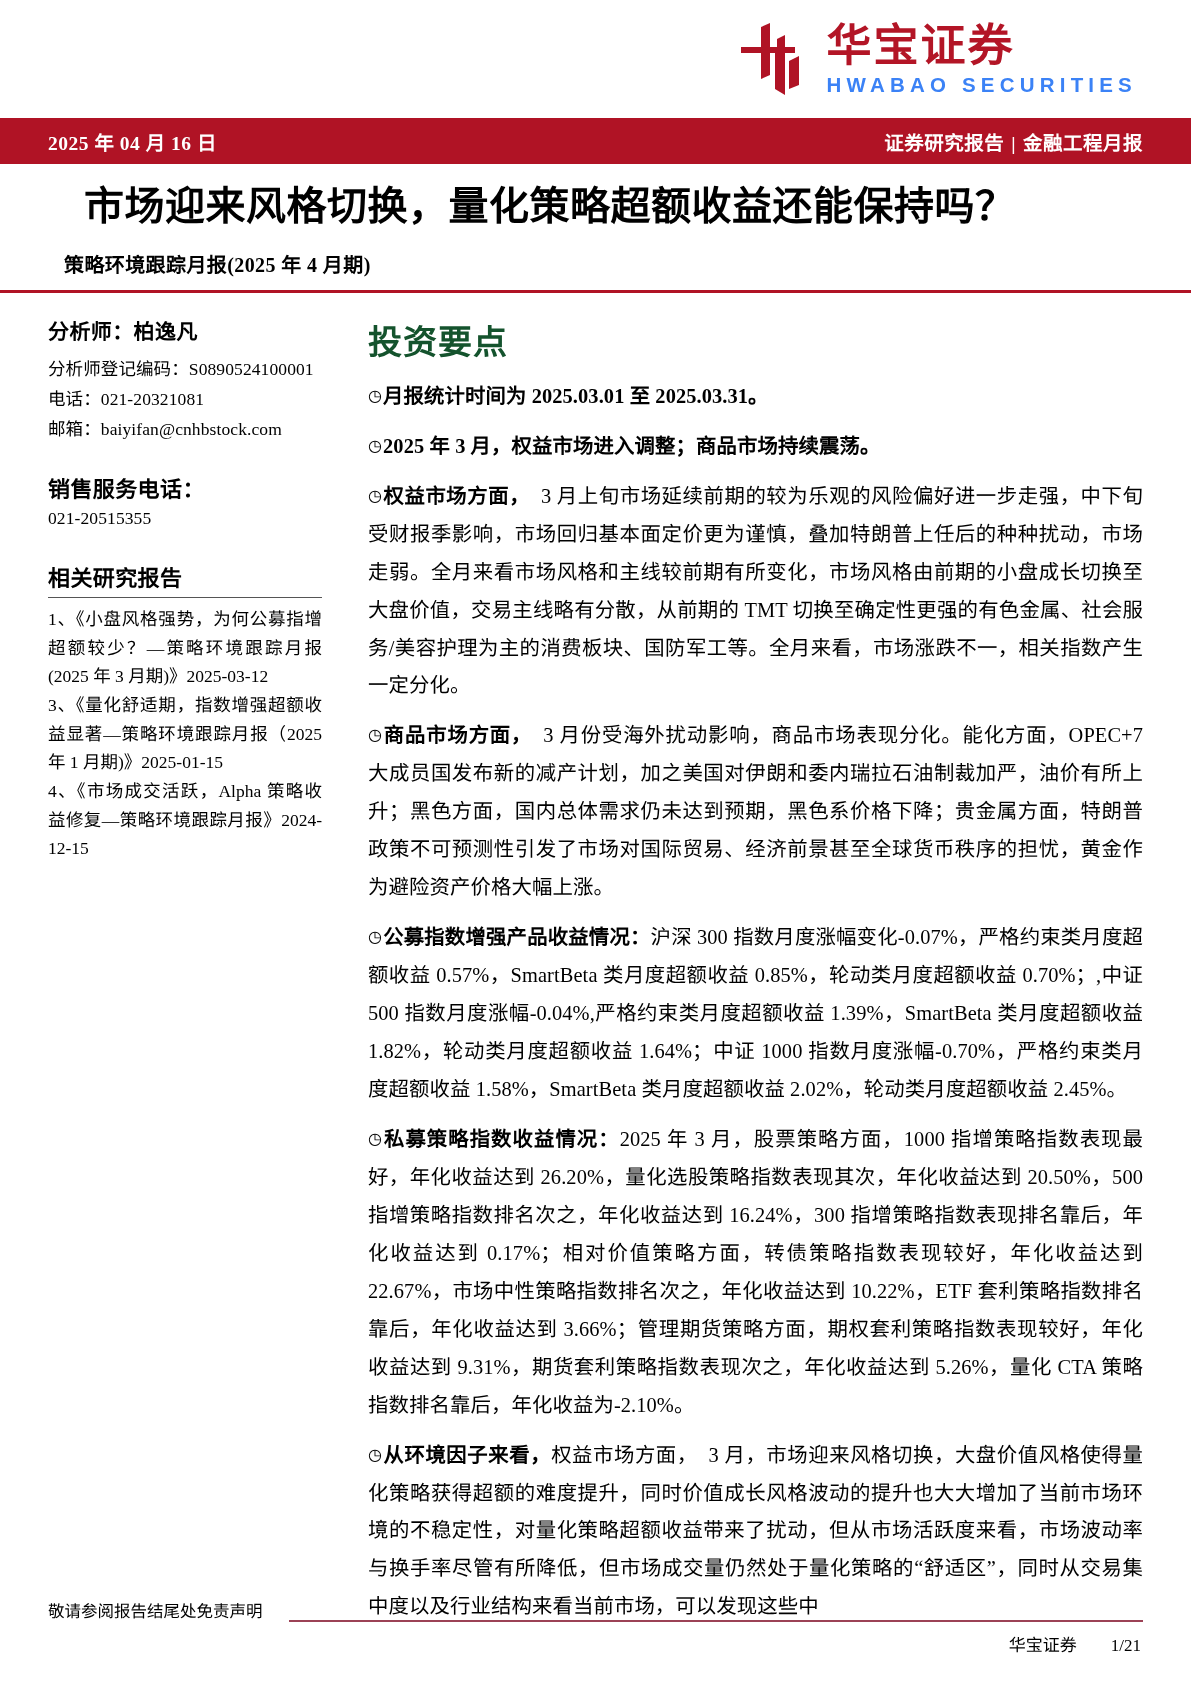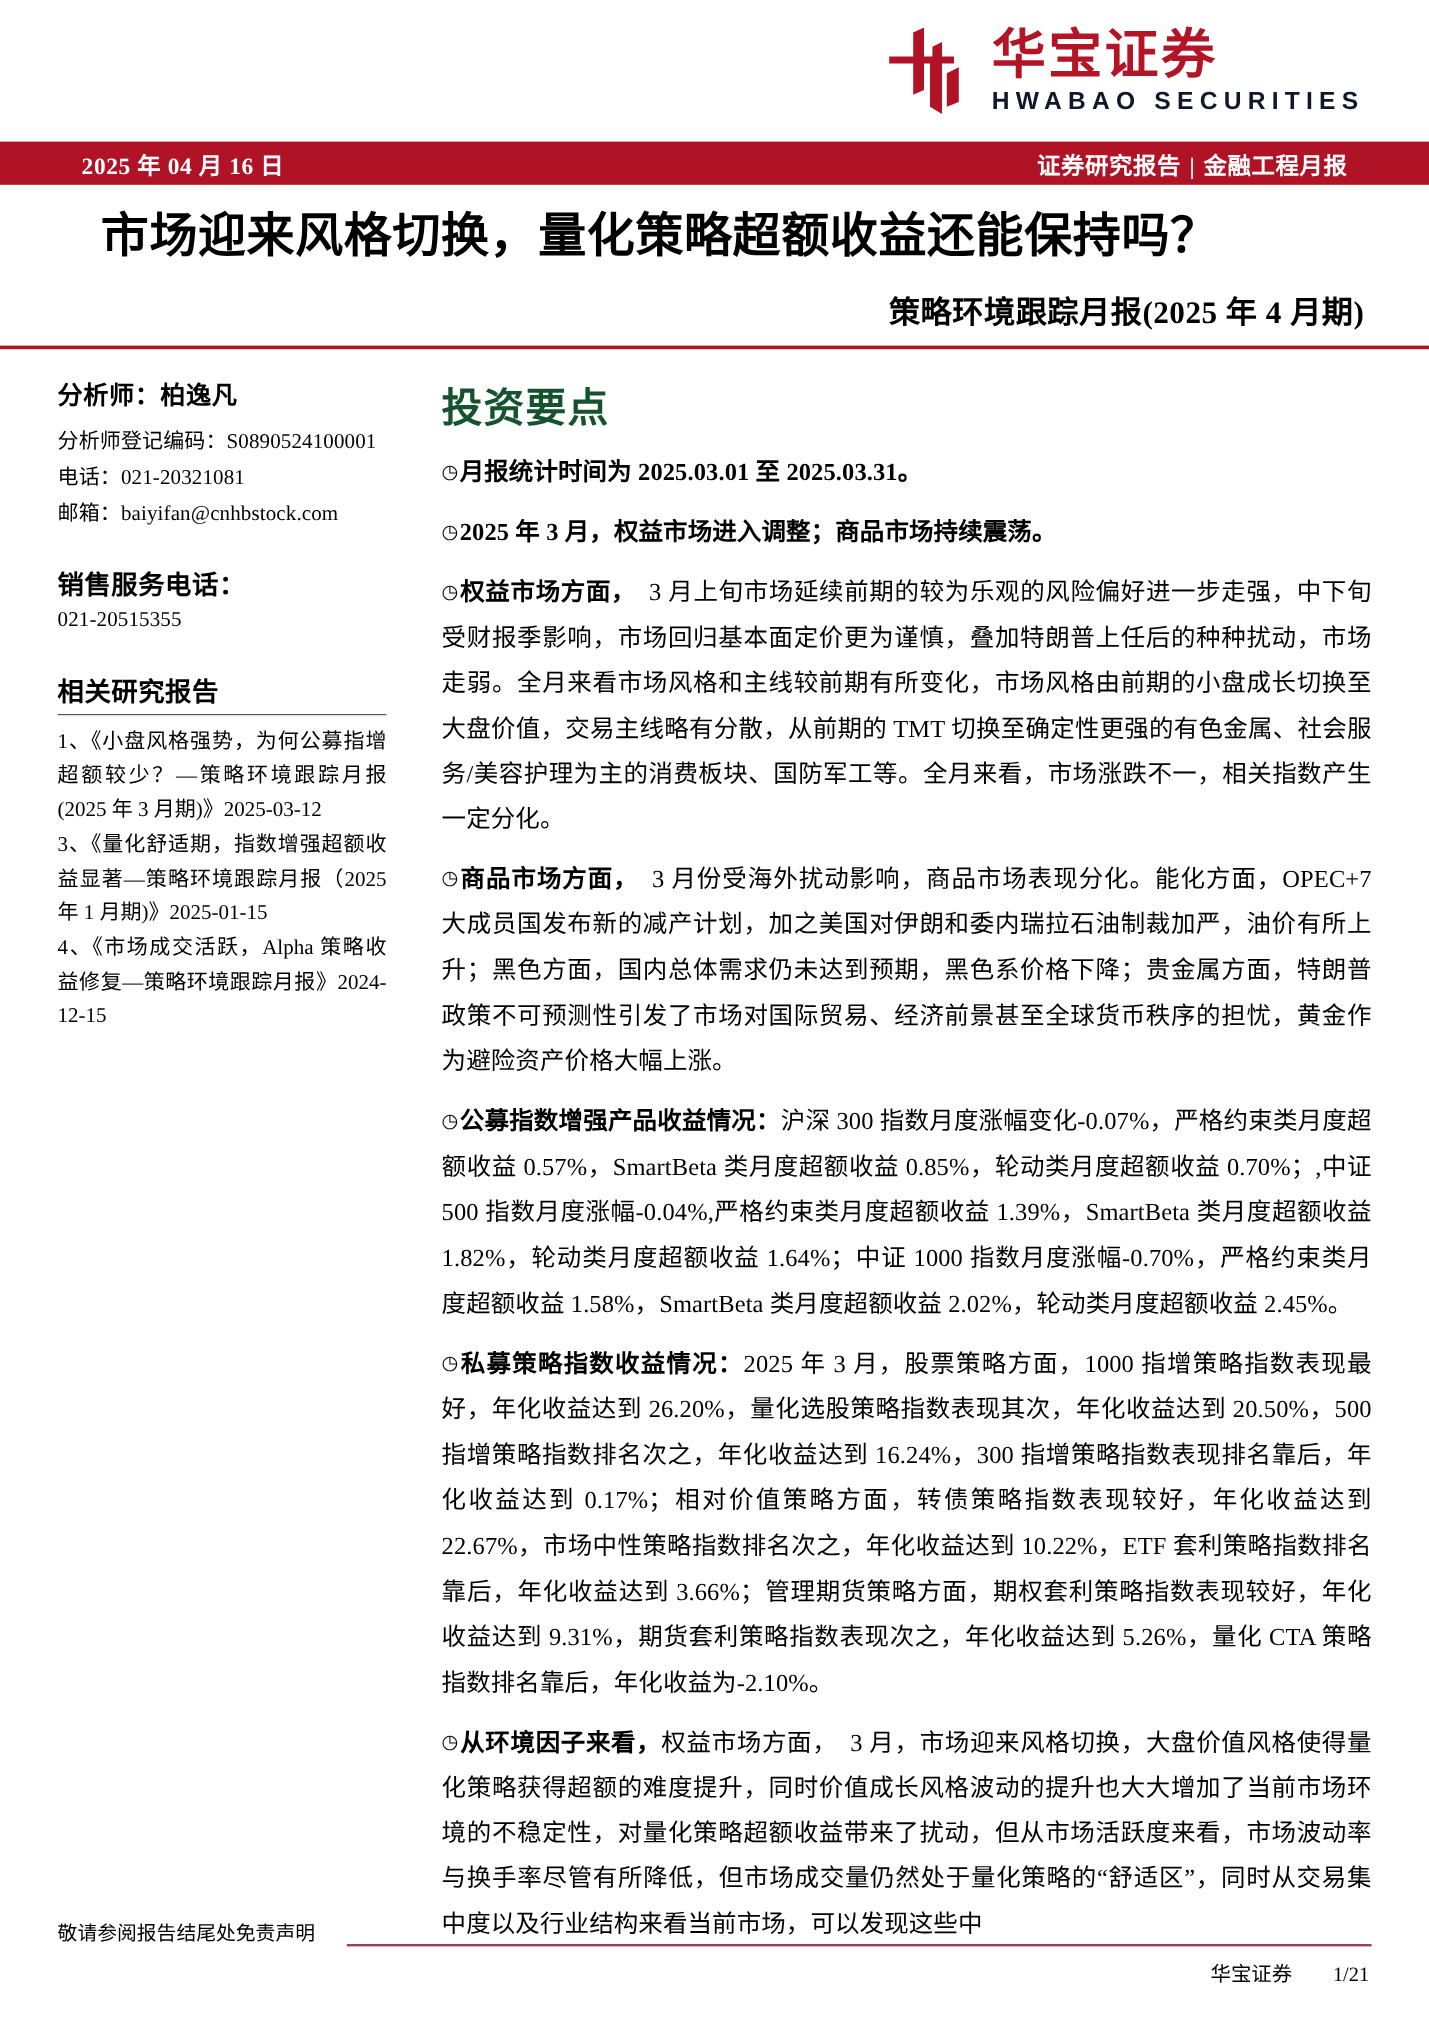--- a/index.html
+++ b/index.html
@@ -55,37 +55,37 @@
     font-family: "Liberation Sans", sans-serif;
     font-size: 45px;
     font-weight: bold;
     color: #b31526;
     letter-spacing: 2px;
   }
   .logo-en {
     font-family: "Liberation Sans", sans-serif;
     font-size: 20.5px;
     font-weight: bold;
-    color: #0f172a;
+    color: #3b82f6;
     letter-spacing: 5.2px;
     margin-top: 7px;
   }
 
   
   .redbar {
     position: relative;
     left: -48px;
     width: 1191px;
-    height: 36px;
+    height: 46px;
     background: #b01325;
     color: #ffffff;
     display: flex;
     align-items: center;
     box-sizing: border-box;
-    padding: 0 68px;
+    padding: 0 48px;
   }
   .redbar-date {
     font-family: "Liberation Serif", serif;
     font-size: 19.5px;
     font-weight: bold;
     letter-spacing: 0.5px;
   }
   .redbar-right {
     margin-left: auto;
     font-family: "Liberation Serif", serif;
@@ -106,23 +106,23 @@
     font-size: 40px;
     font-weight: bold;
     line-height: 1.47;
     letter-spacing: 0.5px;
     text-align: justify;
     padding-left: 20px;
     margin: 0;
   }
   .doc-subtitle {
     margin-top: 12px;
-    text-align: right;
-    font-family: "Liberation Serif", serif;
-    font-size: 26px;
+    text-align: left;
+    font-family: "Liberation Serif", serif;
+    font-size: 20px;
     font-weight: bold;
     letter-spacing: 0.4px;
     padding-right: 4px;
   }
   .title-rule {
     position: relative;
     left: -48px;
     width: 1191px;
     height: 3px;
     background: #b01325;

